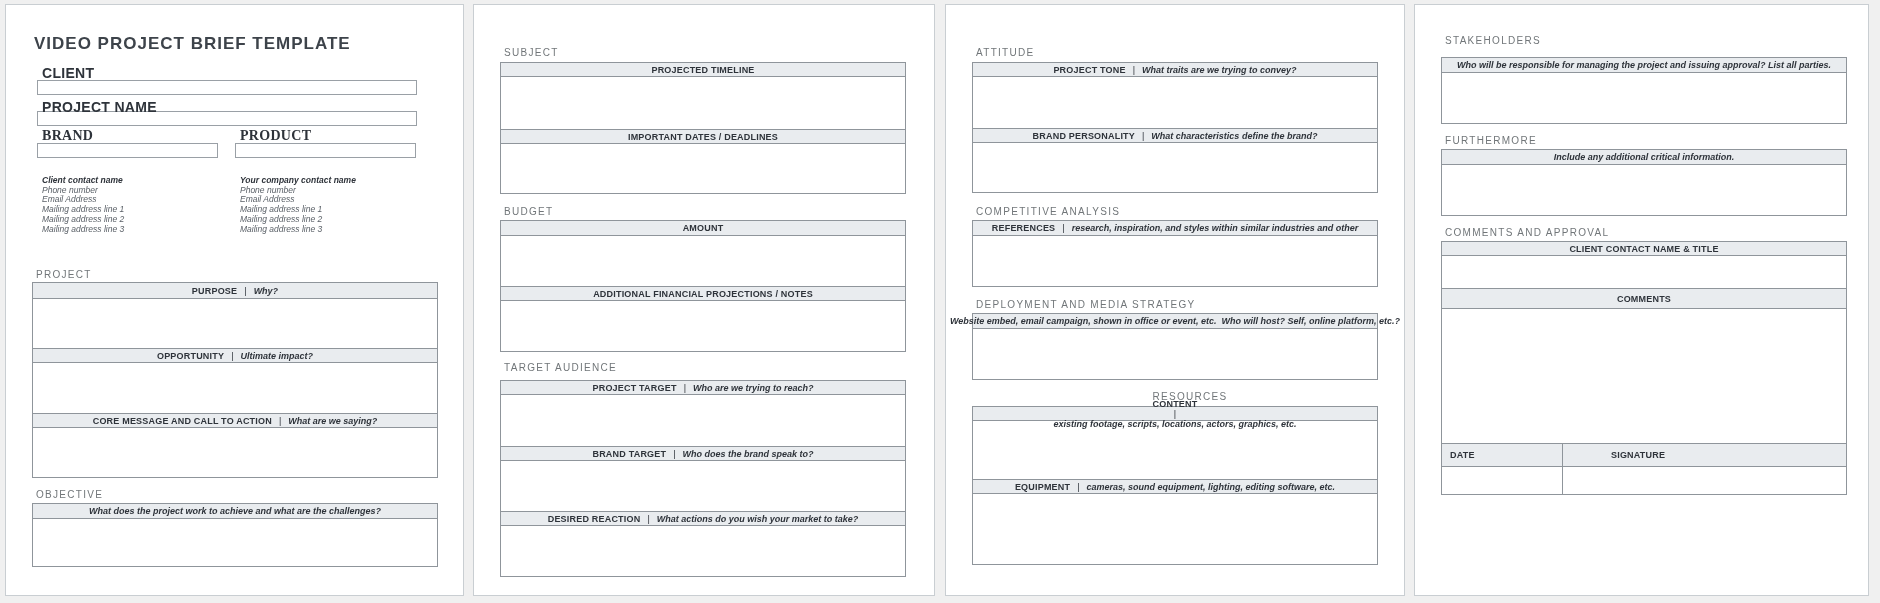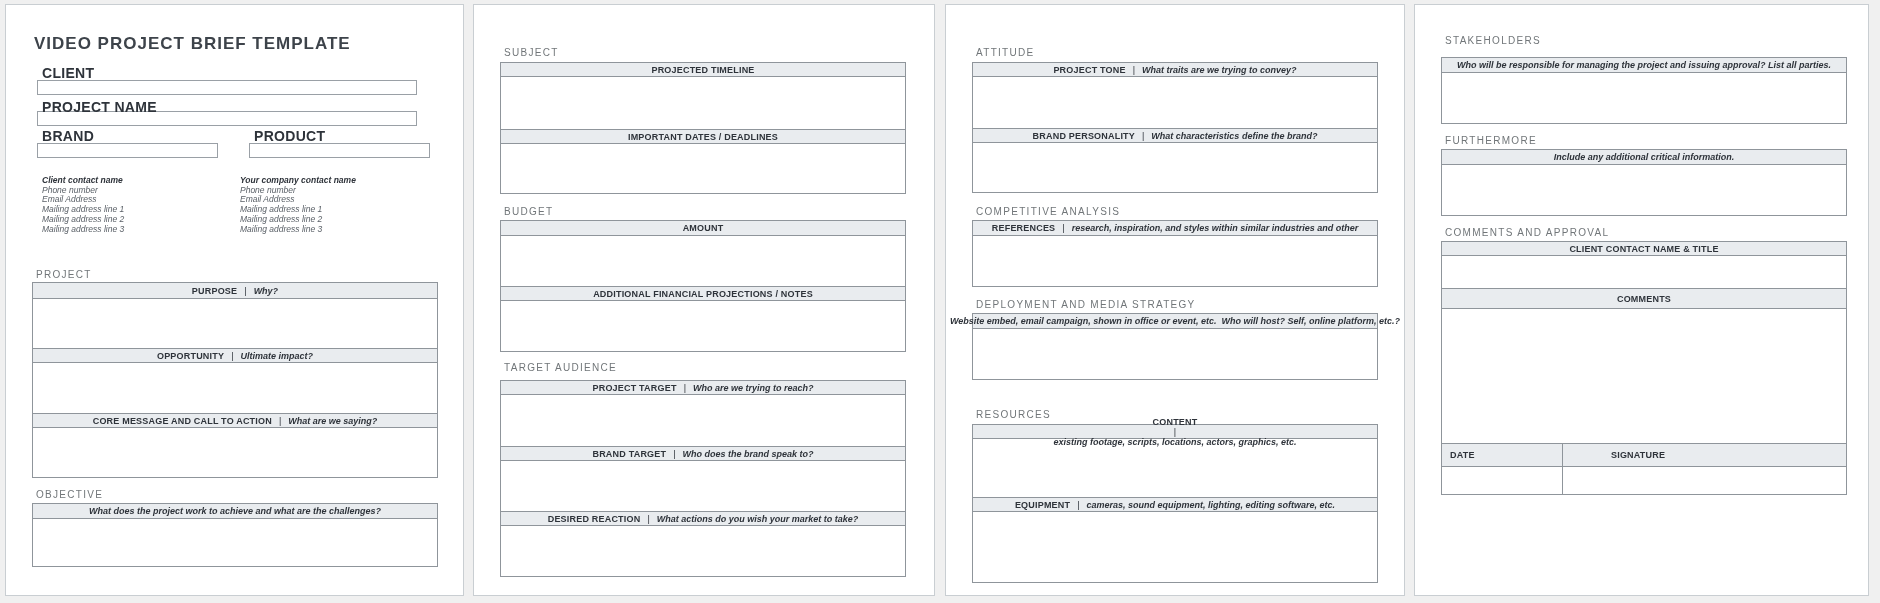--- a/index.html
+++ b/index.html
@@ -38,21 +38,21 @@
     letter-spacing:1px;color:#3d434a;
   }
   .field-label{
     margin-left:36px;font-size:14px;line-height:8px;font-weight:bold;
     letter-spacing:.3px;color:var(--ink);
   }
   .input-box{
     margin-left:31px;width:380px;height:15px;
     border:1px solid var(--inputb);background:#fff;
   }
-  .two-col{display:flex;margin-left:31px;margin-top:6px;gap:31px;}
+  .two-col{display:flex;margin-left:31px;margin-top:6px;gap:17px;font-family:Liberation Serif, serif;}
   .two-col .col{width:181px;}
   .two-col .field-label{margin-left:5px;}
   .two-col .input-box{margin-left:0;width:181px;margin-top:3px;}
 
   .contacts{display:flex;margin:18px 0 0 36px;}
   .contact-col{width:198px;}
   .contact-name{
     font-size:8.5px;line-height:9.7px;font-style:italic;font-weight:bold;color:var(--ink);
   }
   .contact-line{
@@ -236,21 +236,21 @@
   </div>
 
   <div class="sec-label" style="margin-top:14px;">DEPLOYMENT AND MEDIA STRATEGY</div>
   <div class="tbl" style="margin-top:4px;">
     <div class="thead">
       <span class="hq">Website embed, email campaign, shown in office or event, etc.  Who will host? Self, online platform, etc.?</span>
     </div>
     <div class="tcell" style="height:50px;"></div>
   </div>
 
-  <div class="sec-label" style="margin-top:31px;">RESOURCES</div>
+  <div class="sec-label" style="margin-top:13px;text-align:center;">RESOURCES</div>
   <div class="tbl" style="margin-top:5px;">
     <div class="thead" style="height:14px;flex-direction:column;">
       <span class="ht">CONTENT</span>
       <span class="hsep">|</span>
       <span class="hq">existing footage, scripts, locations, actors, graphics, etc.</span>
     </div>
     <div class="tcell" style="height:58px;"></div>
     <div class="thead">
       <span class="ht">EQUIPMENT</span>
       <span class="hsep">|</span>

